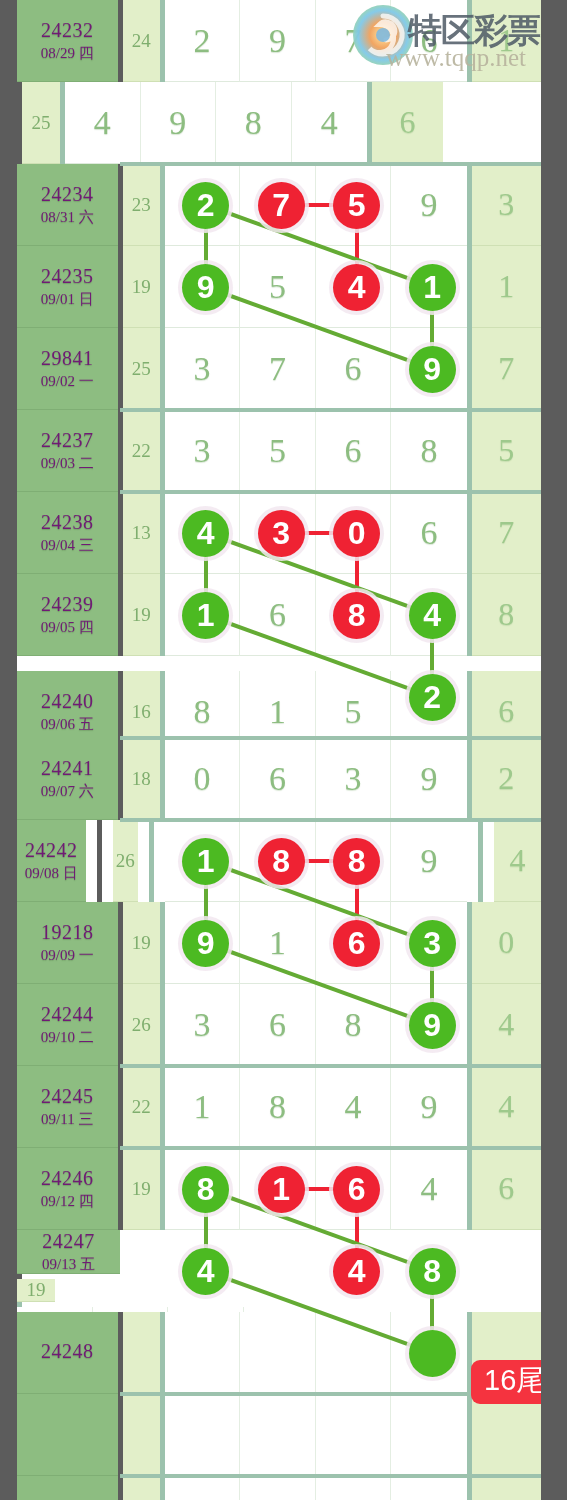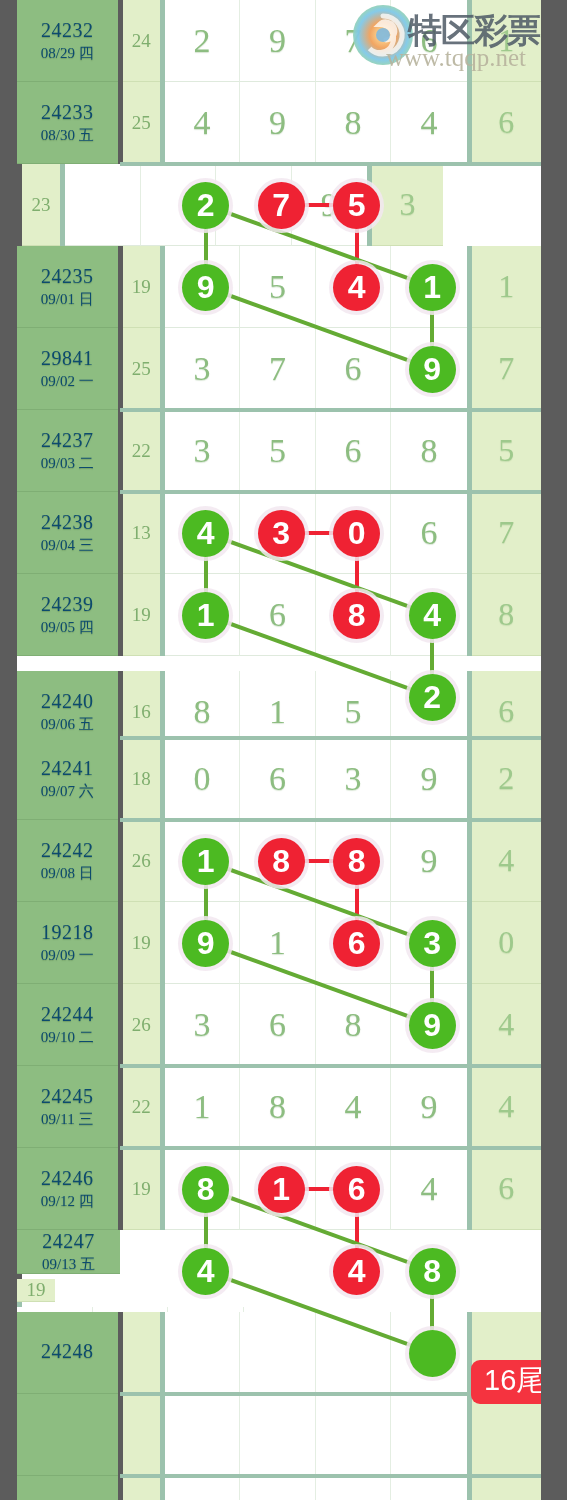--- a/index.html
+++ b/index.html
@@ -39,21 +39,21 @@
     position: absolute;
     left: 0;
     width: 524px;
     height: 82px;
     display: flex;
   }
 
   .cell-period {
     width: 103px;
     background: #8dbd81;
-    color: #0c4a6e;
+    color: #701a75;
     display: flex;
     flex-direction: column;
     align-items: center;
     justify-content: center;
     border-bottom: 1px solid #7fae74;
     line-height: 1.15;
   }
   .cell-period .pnum {
     font-size: 20px;
     letter-spacing: .5px;
@@ -246,37 +246,37 @@
           <div class="digits">
             <div class="digit-cell">2</div>
             <div class="digit-cell">9</div>
             <div class="digit-cell">7</div>
             <div class="digit-cell">6</div>
           </div>
           <div class="sep-teal"></div>
           <div class="cell-tail">1</div>
         </div>
         <div class="row" style="top: 82px;">
-          <div class="cell-period">
-            <div class="pnum">24233</div>
-            <div class="pdate">08/30 五</div>
-          </div>
           <div class="sep-dark"></div>
           <div class="cell-sum">25</div>
           <div class="sep-teal"></div>
           <div class="digits">
             <div class="digit-cell">4</div>
             <div class="digit-cell">9</div>
             <div class="digit-cell">8</div>
             <div class="digit-cell">4</div>
           </div>
           <div class="sep-teal"></div>
           <div class="cell-tail">6</div>
         </div>
         <div class="row" style="top: 164px;">
+          <div class="cell-period">
+            <div class="pnum">24234</div>
+            <div class="pdate">08/31 六</div>
+          </div>
           <div class="sep-dark"></div>
           <div class="cell-sum">23</div>
           <div class="sep-teal"></div>
           <div class="digits">
             <div class="digit-cell"></div>
             <div class="digit-cell"></div>
             <div class="digit-cell"></div>
             <div class="digit-cell">9</div>
           </div>
           <div class="sep-teal"></div>
@@ -394,21 +394,21 @@
           <div class="sep-teal"></div>
           <div class="digits">
             <div class="digit-cell">0</div>
             <div class="digit-cell">6</div>
             <div class="digit-cell">3</div>
             <div class="digit-cell">9</div>
           </div>
           <div class="sep-teal"></div>
           <div class="cell-tail">2</div>
         </div>
-        <div class="row" style="top: 820px;">
+        <div class="row" style="top: 820px; gap: 11px;">
           <div class="cell-period">
             <div class="pnum">24242</div>
             <div class="pdate">09/08 日</div>
           </div>
           <div class="sep-dark"></div>
           <div class="cell-sum">26</div>
           <div class="sep-teal"></div>
           <div class="digits">
             <div class="digit-cell"></div>
             <div class="digit-cell"></div>

